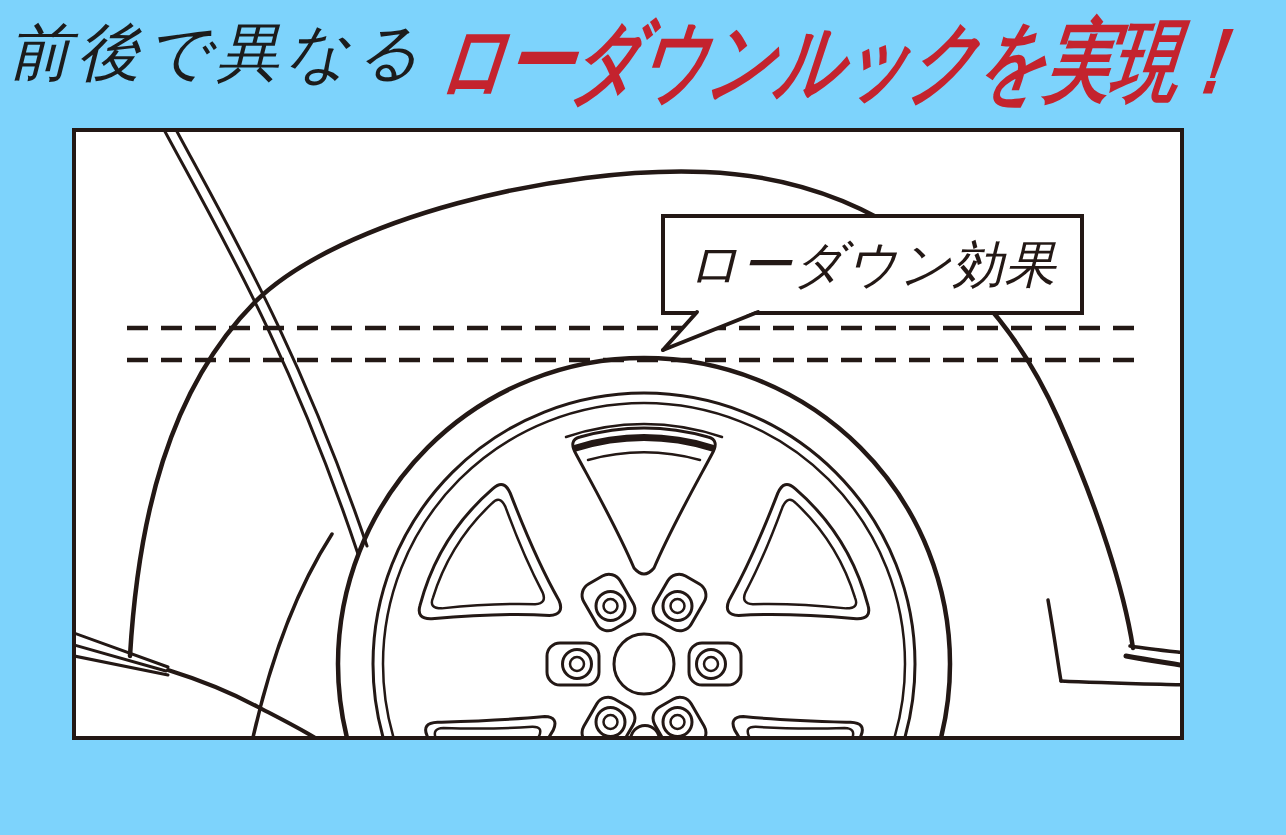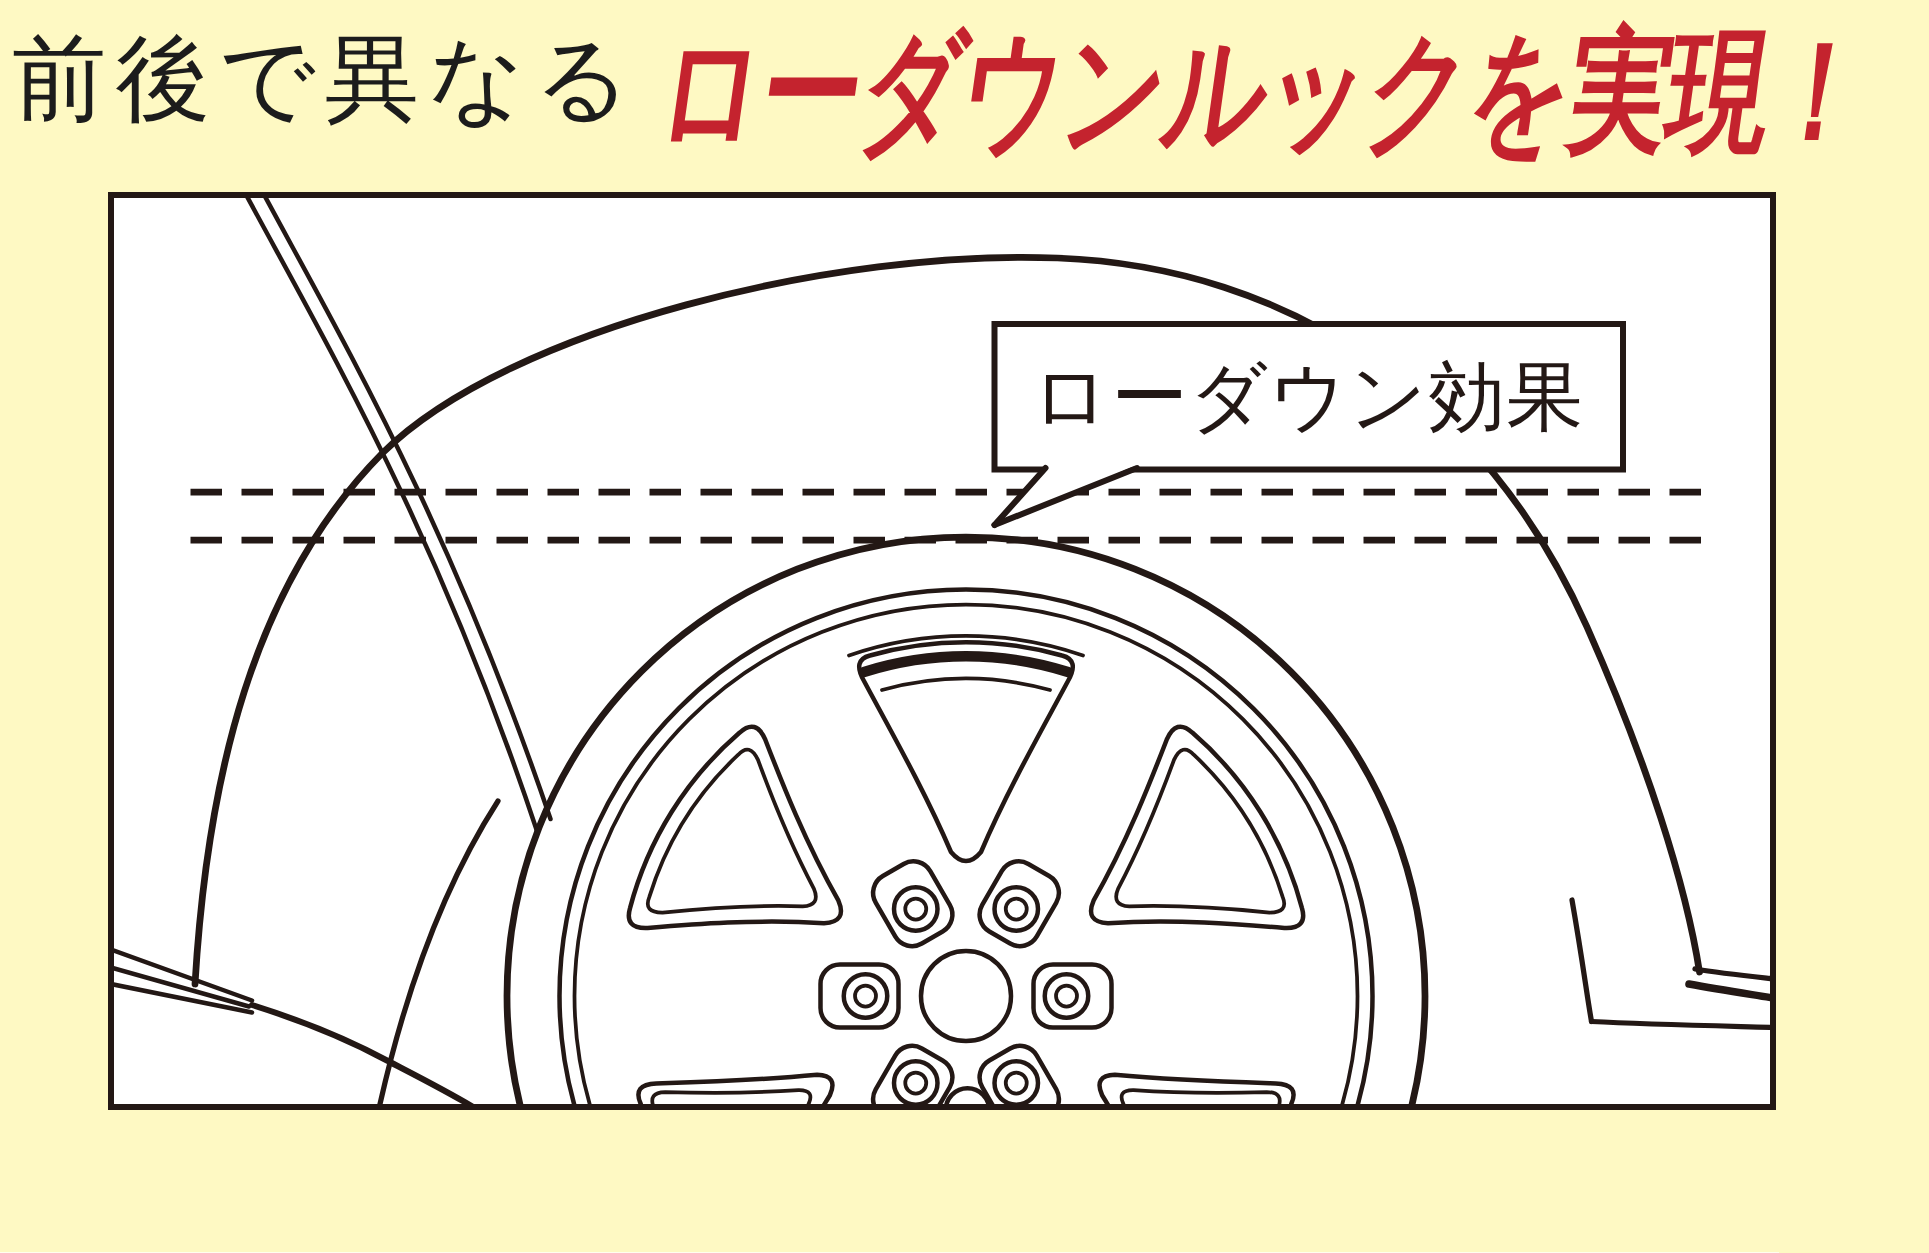--- a/index.html
+++ b/index.html
@@ -1,17 +1,17 @@
 <!DOCTYPE html>
 <html><head>
 <meta charset="utf-8">
 <style>
   html,body{margin:0;padding:0;background:#ffffff;}
-  #page{position:relative;width:1286px;height:835px;background:#fef9c3;overflow:hidden;
-        font-family:"Liberation Sans","DejaVu Sans",sans-serif;}
+  #page{position:relative;width:1286px;height:835px;background:#7dd3fc;overflow:hidden;
+        font-family:"Liberation Sans","DejaVu Sans",sans-serif;font-style:italic;}
 
   
   #headline{position:absolute;left:0;top:0;width:1286px;height:112px;}
   .hl-prefix{position:absolute;left:8px;top:10px;font-size:63px;letter-spacing:6px;
              color:#1c1c1c;white-space:nowrap;}
   .hl-highlight{position:absolute;left:436px;top:1px;font-size:90px;font-weight:bold;
              letter-spacing:-2px;color:#c4232e;white-space:nowrap;
              transform:skewX(-8deg) scaleX(0.75);transform-origin:0 90px;}
 
   

